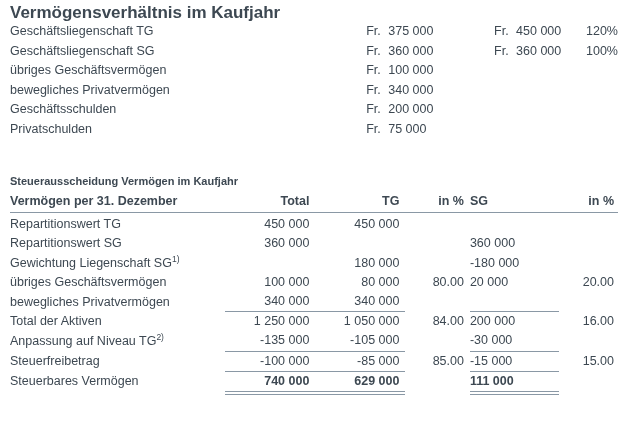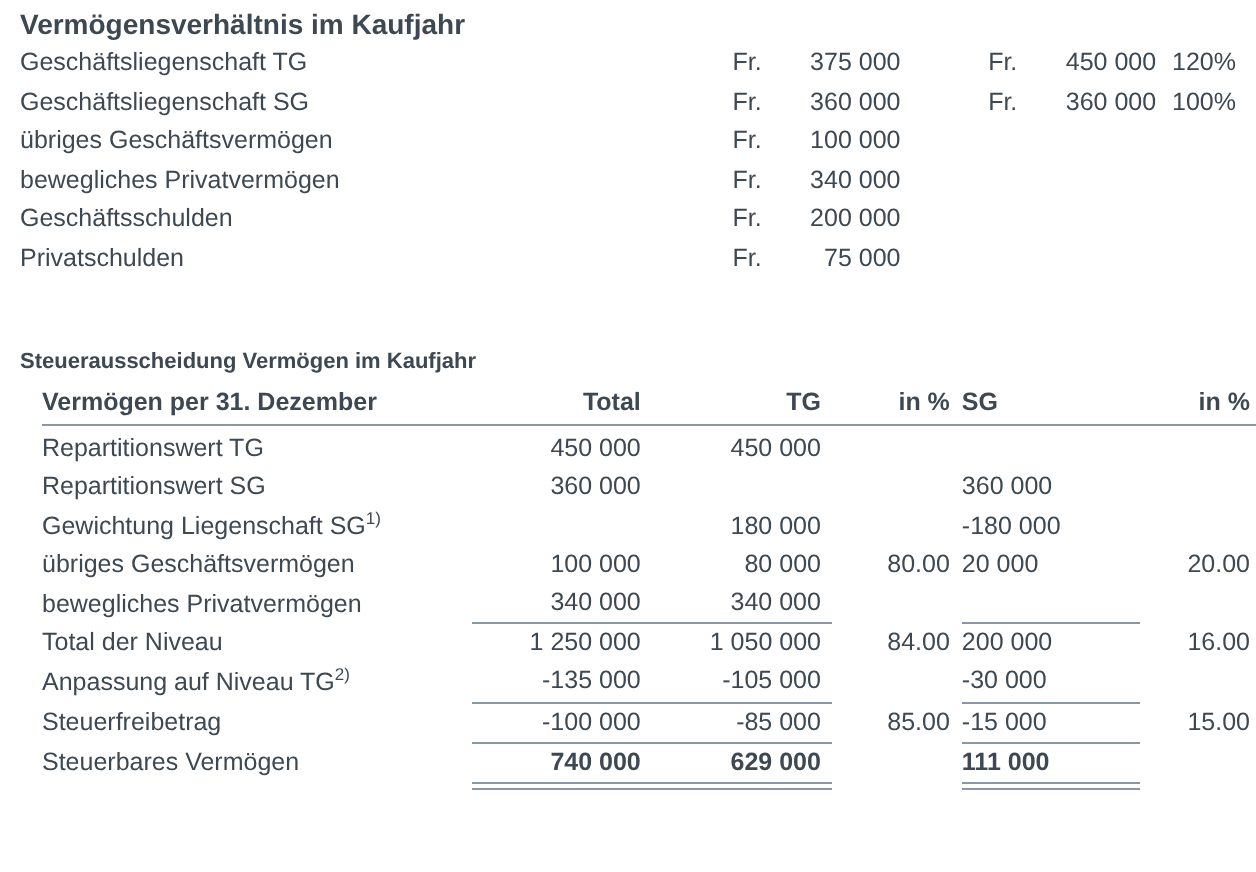--- a/index.html
+++ b/index.html
@@ -38,21 +38,21 @@
 
   
   .sec1 {
     position: absolute;
     left: 10px;
     top: 4px;
     width: 608px;
   }
   .sec1 .hdr-title {
     font-weight: bold;
-    font-size: 14px;
+    font-size: 17px;
     line-height: 17px;
     color: #3d4852;
   }
   .sec1-table {
     width: 608px;
     margin-top: 1px;
   }
   .sec1-table td {
     line-height: 19.5px;
     height: 19.5px;
@@ -72,39 +72,37 @@
     padding-bottom: 1px;
   }
   .fr-lbl {
     display: inline-block;
     width: 22px;
     margin-left: 28px;
   }
   .fr-num {
     display: inline-block;
     width: 62px;
-    text-align: right;
   }
 
   
   .sec2 {
     position: absolute;
     left: 10px;
     top: 172px;
     width: 608px;
   }
   .sec2 .hdr-title {
     font-weight: bold;
     font-size: 11px;
     line-height: 18px;
   }
   .sec2-table {
     width: 608px;
     margin-top: 2px;
-    margin-left: 11px;
   }
   .sec2-table td {
     line-height: 19.2px;
     height: 19.2px;
   }
   .s2-c-label { width: 228px; text-align: left; }
   .s2-c-total { width: 92px;  text-align: right; padding-right: 6px;}
   .s2-c-tg    { width: 92px;  text-align: right; padding-right: 6px;}
   .s2-c-tgp   { width: 66px;  text-align: right; padding-right: 6px;}
   .s2-c-sg    { width: 92px;  text-align: left; padding-right: 6px;}
@@ -262,21 +260,21 @@
       <tr>
         <td class="s2-c-label">bewegliches Privatvermögen</td>
         <td class="s2-c-total ul">340 000</td>
         <td class="s2-c-tg ul">340 000</td>
         <td class="s2-c-tgp"></td>
         <td class="s2-c-sg ul"></td>
         <td class="s2-c-sgp"></td>
       </tr>
 
       <tr>
-        <td class="s2-c-label">Total der Niveau</td>
+        <td class="s2-c-label">Total der Aktiven</td>
         <td class="s2-c-total">1 250 000</td>
         <td class="s2-c-tg">1 050 000</td>
         <td class="s2-c-tgp">84.00</td>
         <td class="s2-c-sg">200 000</td>
         <td class="s2-c-sgp">16.00</td>
       </tr>
 
 
       <tr>
         <td class="s2-c-label">

